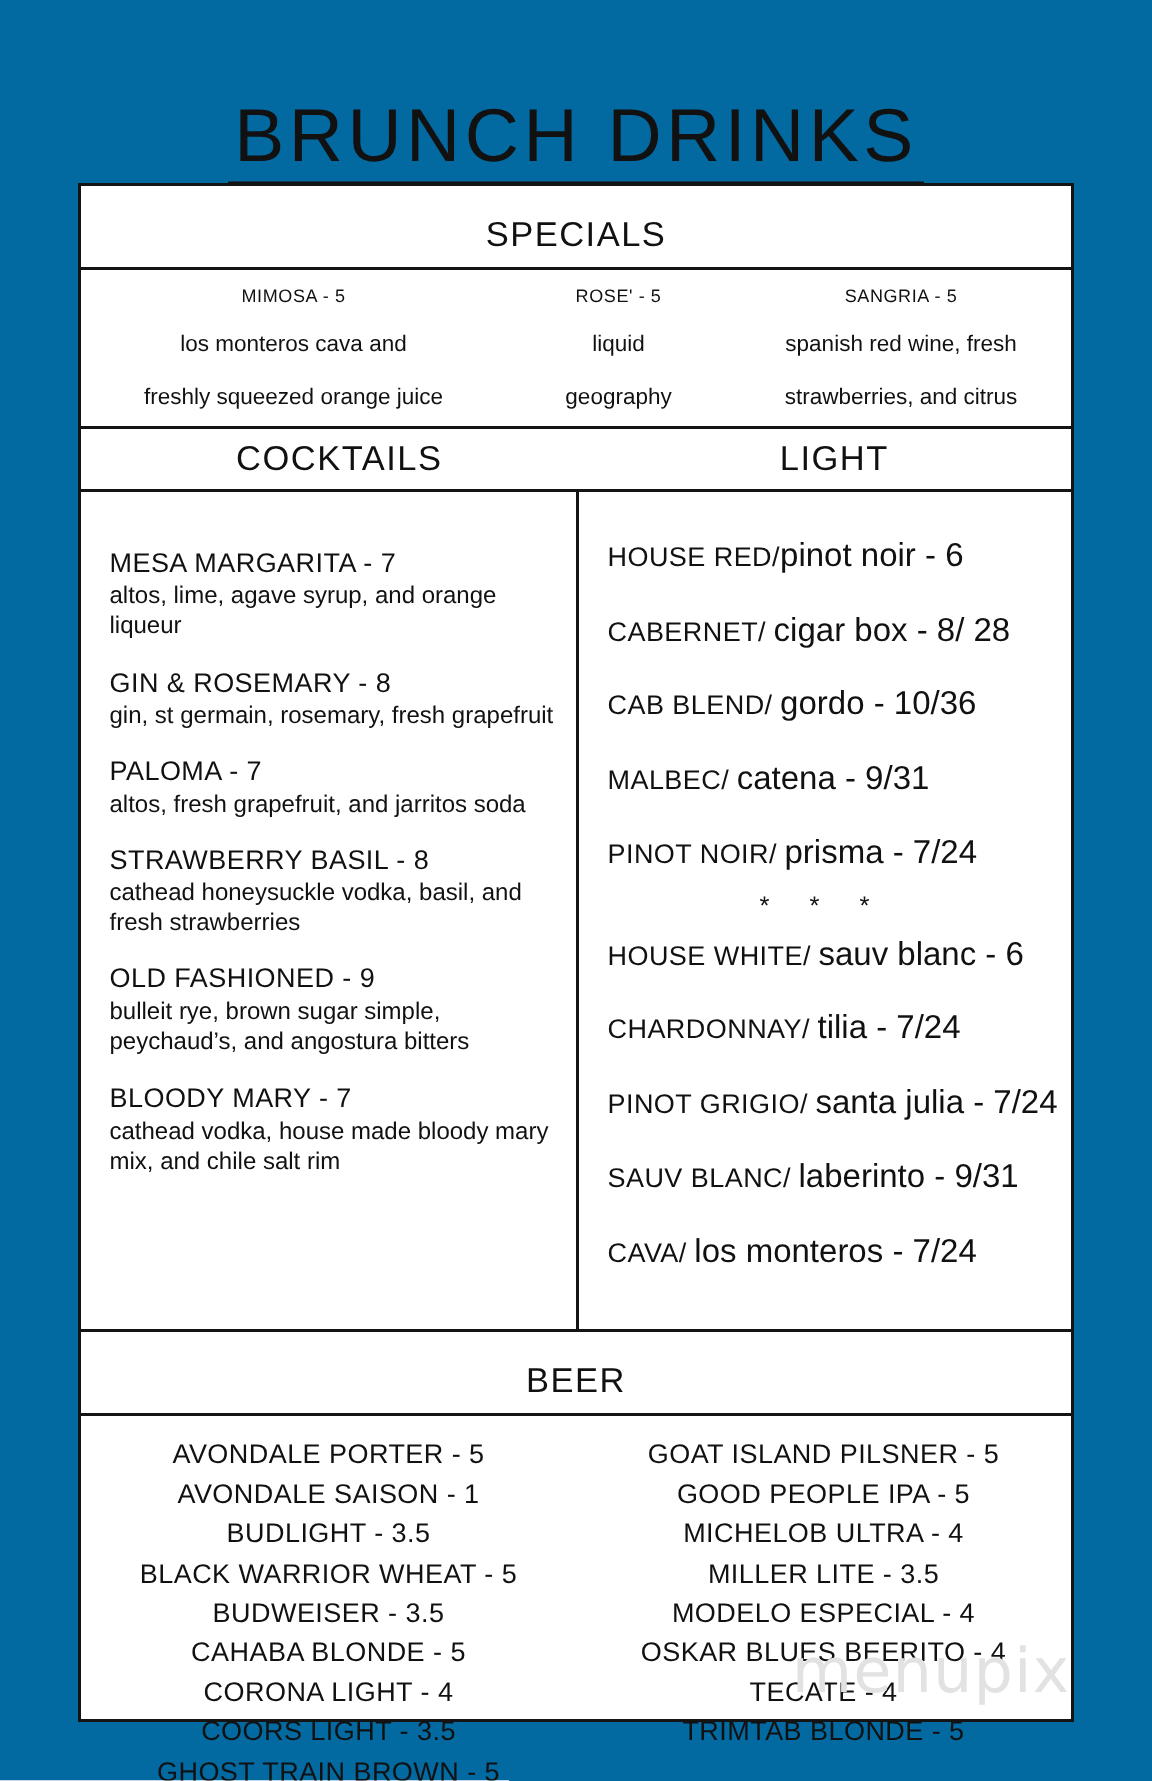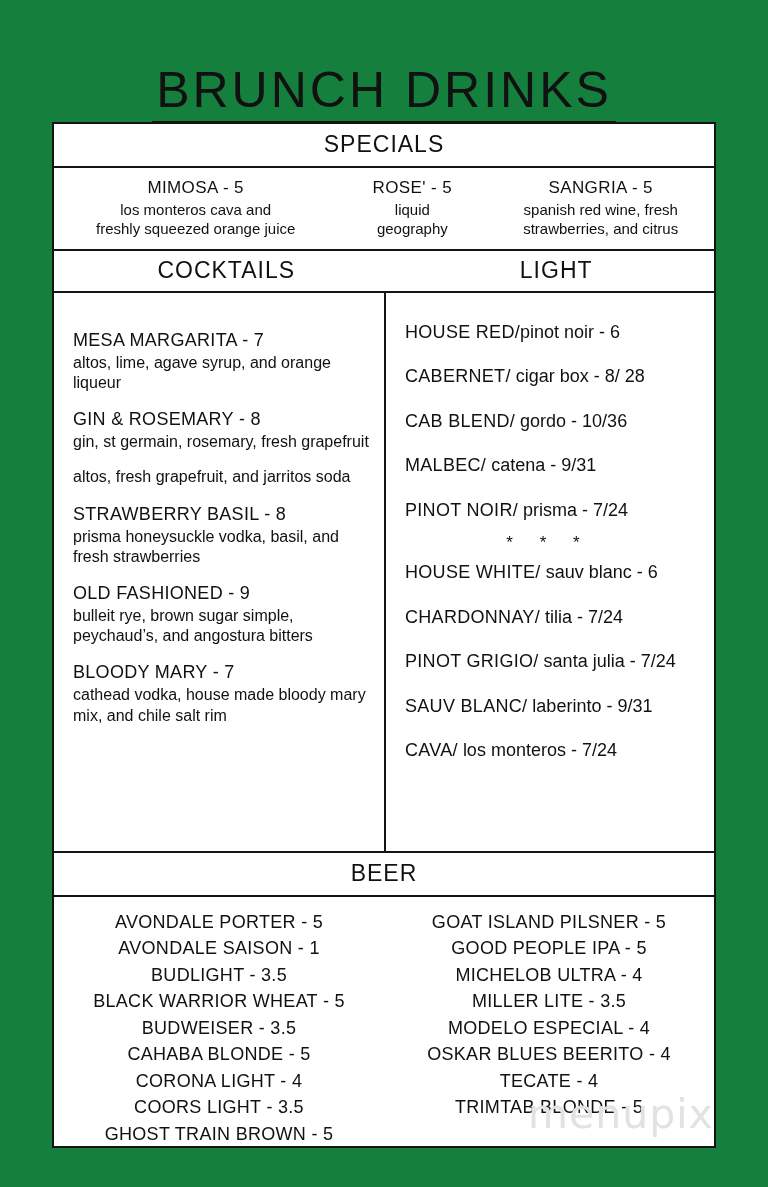--- a/index.html
+++ b/index.html
@@ -13,21 +13,21 @@
     height: 1187px;
     position: relative;
     font-family: "Liberation Sans", sans-serif;
     color: #111111;
     overflow: hidden;
   }
 
   .page {
     position: absolute;
     inset: 0;
-    background: #15803d;
+    background: #0369a1;
   }
 
   
   .title-wrap {
     position: absolute;
     top: 30px;
     left: 0;
     width: 768px;
     text-align: center;
   }
@@ -51,48 +51,48 @@
     height: 1026px;
     border: 2.5px solid #141414;
     box-sizing: border-box;
     background: #ffffff;
   }
 
   .section-head {
     text-align: center;
     font-size: 23px;
     letter-spacing: 1px;
-    padding: 7px 0 8px 0;
+    padding: 19px 0 8px 0;
     border-bottom: 2.5px solid #141414;
     font-weight: 400;
   }
 
   
   .specials-row {
     display: flex;
     border-bottom: 2.5px solid #141414;
     padding: 9px 8px 10px 8px;
     box-sizing: border-box;
   }
   .special-col {
     flex: 1 1 0;
     text-align: center;
     padding: 0 4px;
   }
   .special-col.wide { flex: 1.28 1 0; }
   .special-col.narrow { flex: 0.78 1 0; }
   .special-name {
-    font-size: 17px;
+    font-size: 12px;
     letter-spacing: 0.4px;
     line-height: 1.35;
   }
   .special-desc {
     font-size: 15px;
     line-height: 1.3;
-    margin-top: 0;
+    margin-top: 15px;
   }
 
   
   .two-head {
     display: flex;
     border-bottom: 2.5px solid #141414;
   }
   .two-head .hd {
     text-align: center;
     font-size: 23px;
@@ -136,21 +136,21 @@
   }
 
   .wine-item {
     font-size: 18px;
     line-height: 1.25;
     margin-bottom: 22px;
     white-space: nowrap;
   }
   .wine-item:last-child { margin-bottom: 0; }
   .wine-varietal { letter-spacing: 0.3px; }
-  .wine-producer { font-size: 18px; }
+  .wine-producer { font-size: 22px; }
   .wine-sep {
     text-align: center;
     font-size: 17px;
     letter-spacing: 11px;
     margin: -10px 0 8px 0;
     padding-right: 11px;
   }
 
   
   .beer-body {
@@ -222,25 +222,26 @@
       <div class="col-left">
         <div class="cocktail">
           <div class="cocktail-name">MESA MARGARITA - 7</div>
           <div class="cocktail-desc">altos, lime, agave syrup, and orange liqueur</div>
         </div>
         <div class="cocktail">
           <div class="cocktail-name">GIN &amp; ROSEMARY - 8</div>
           <div class="cocktail-desc">gin, st germain, rosemary, fresh grapefruit</div>
         </div>
         <div class="cocktail">
+          <div class="cocktail-name">PALOMA - 7</div>
           <div class="cocktail-desc">altos, fresh grapefruit, and jarritos soda</div>
         </div>
         <div class="cocktail">
           <div class="cocktail-name">STRAWBERRY BASIL - 8</div>
-          <div class="cocktail-desc">prisma honeysuckle vodka, basil, and fresh strawberries</div>
+          <div class="cocktail-desc">cathead honeysuckle vodka, basil, and fresh strawberries</div>
         </div>
         <div class="cocktail">
           <div class="cocktail-name">OLD FASHIONED - 9</div>
           <div class="cocktail-desc">bulleit rye, brown sugar simple, peychaud’s, and angostura bitters</div>
         </div>
         <div class="cocktail">
           <div class="cocktail-name">BLOODY MARY - 7</div>
           <div class="cocktail-desc">cathead vodka, house made bloody mary mix, and chile salt rim</div>
         </div>
       </div>

